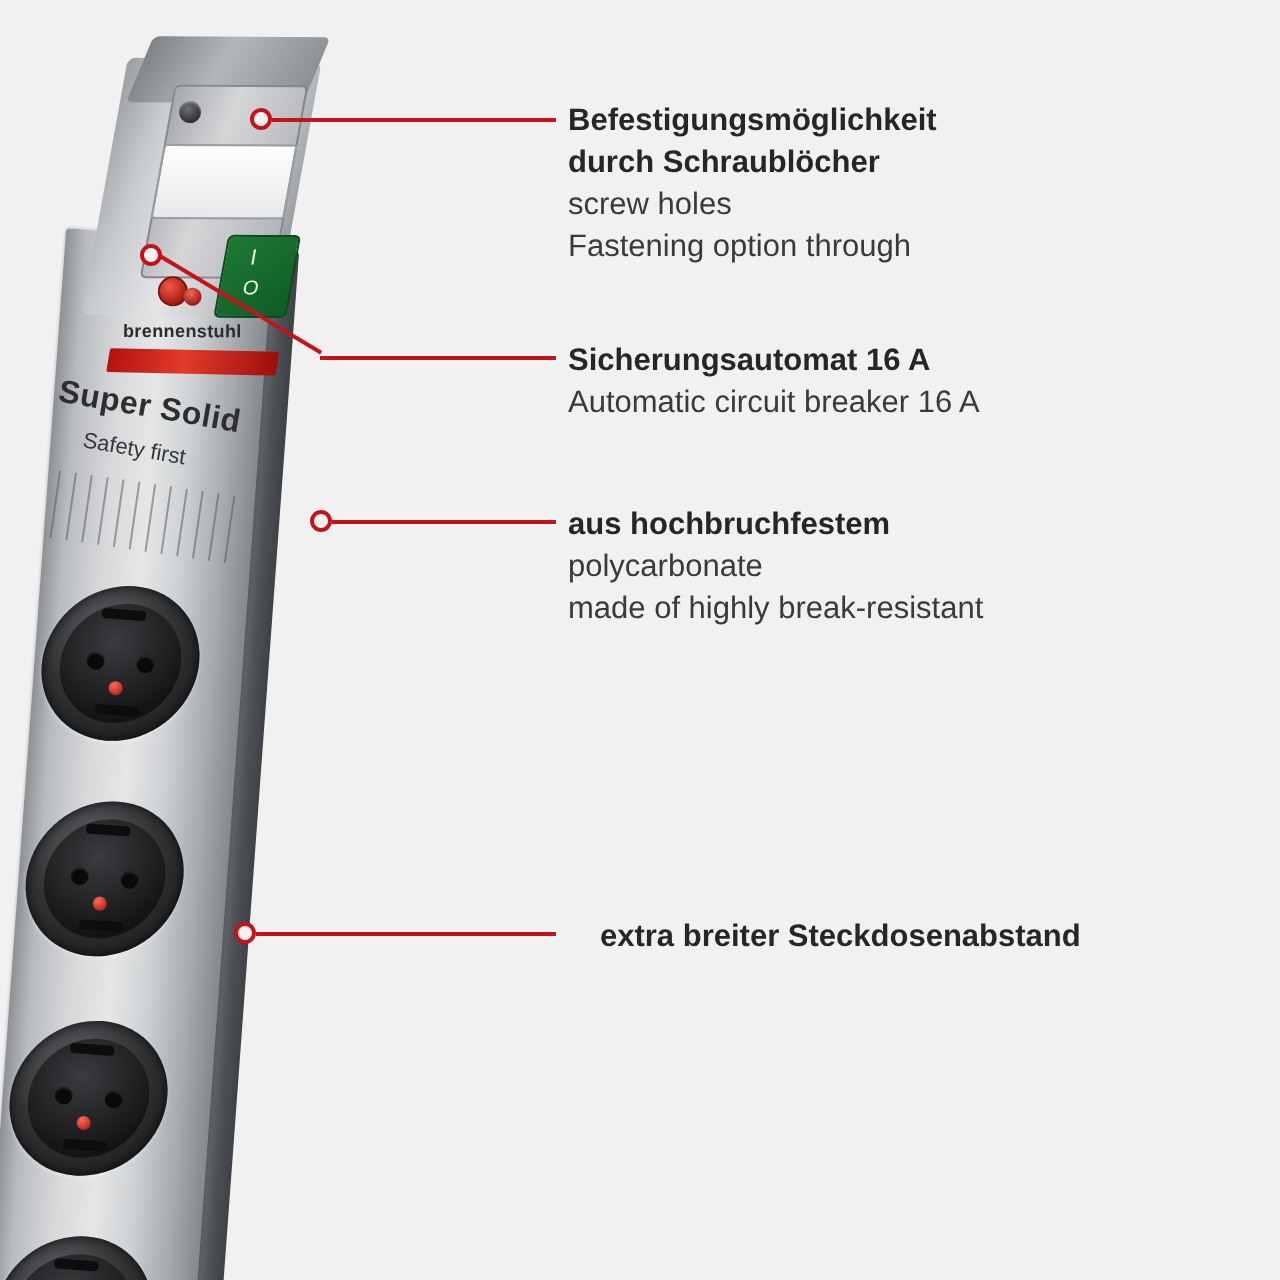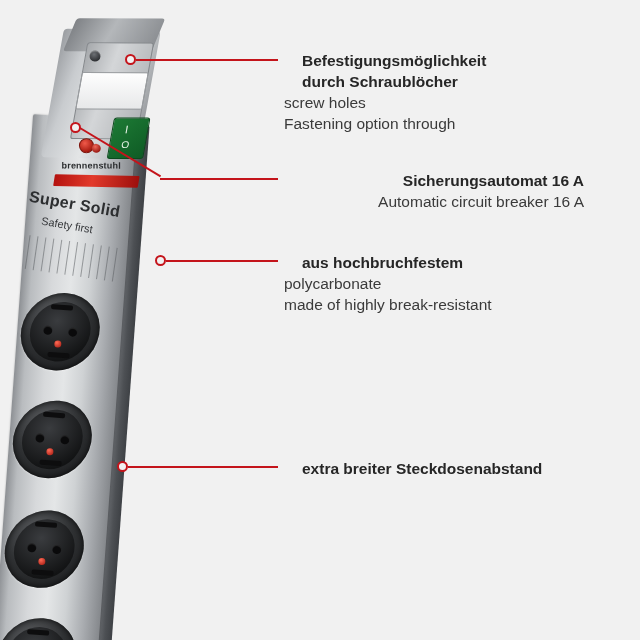--- a/index.html
+++ b/index.html
@@ -312,21 +312,20 @@
     position: absolute;
     color: #2b2b2b;
     font-size: 15.5px;
     line-height: 21px;
     width: 300px;
   }
   .callout-text .de {
     font-weight: bold;
     color: #262626;
     display: block;
-    margin-left: 18px;
   }
   .callout-text .en {
     display: block;
     color: #3a3a3a;
   }
 </style>
 </head>
 <body>
 
 <div id="stage">
@@ -418,32 +417,32 @@
   <div class="callout-text" style="left:284px; top:50px;">
     <span class="de">Befestigungsmöglichkeit</span>
     <span class="de">durch Schraublöcher</span>
     <span class="en">screw holes</span>
     <span class="en">Fastening option through</span>
   </div>
 
   <div class="callout-dot" style="left:70px; top:122px;"></div>
   <div class="callout-line diag" style="left:80px; top:127px; width:94px; transform: rotate(31deg);"></div>
   <div class="callout-line" style="left:160px; top:178px; width:118px;"></div>
-  <div class="callout-text" style="left:284px; top:170px;text-align:right;">
+  <div class="callout-text" style="left:284px; top:170px;">
     <span class="de">Sicherungsautomat 16 A</span>
     <span class="en">Automatic circuit breaker 16 A</span>
   </div>
 
   <div class="callout-dot" style="left:155px; top:255px;"></div>
   <div class="callout-line" style="left:166px; top:259.5px; width:112px;"></div>
   <div class="callout-text" style="left:284px; top:252px;">
     <span class="de">aus hochbruchfestem</span>
     <span class="en">polycarbonate</span>
     <span class="en">made of highly break-resistant</span>
   </div>
 
   <div class="callout-dot" style="left:117px; top:461px;"></div>
   <div class="callout-line" style="left:128px; top:465.5px; width:150px;"></div>
-  <div class="callout-text" style="left:284px; top:458px;">
+  <div class="callout-text" style="left:300px; top:458px;">
     <span class="de">extra breiter Steckdosenabstand</span>
   </div>
 
 </div>
 
 </body></html>

